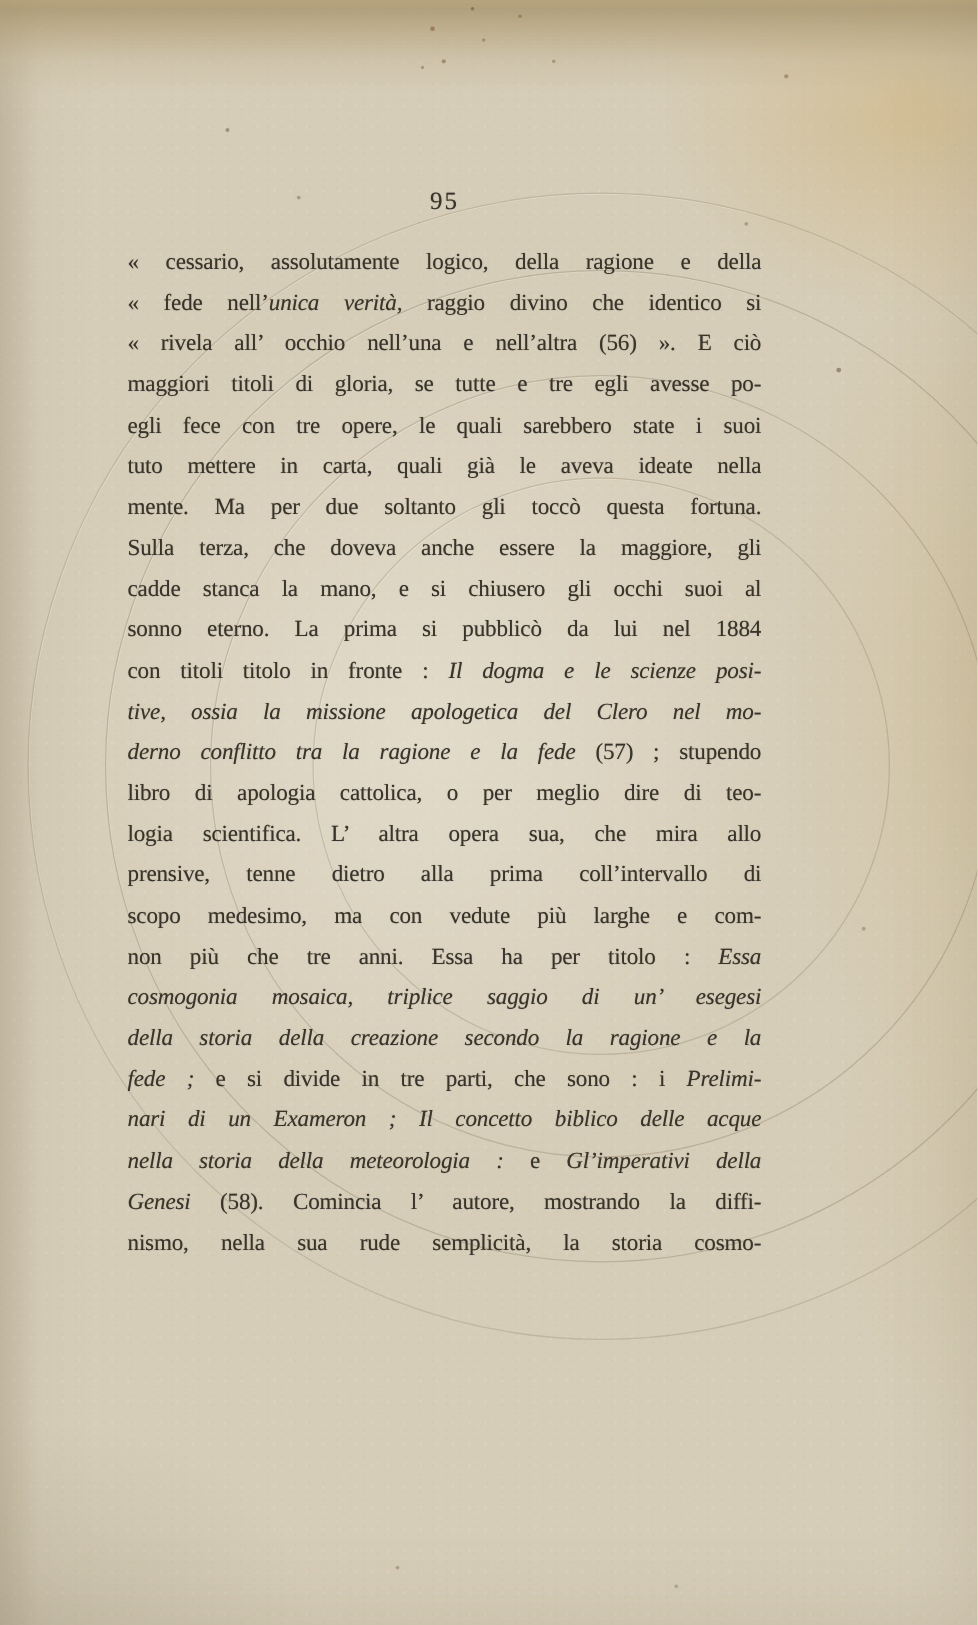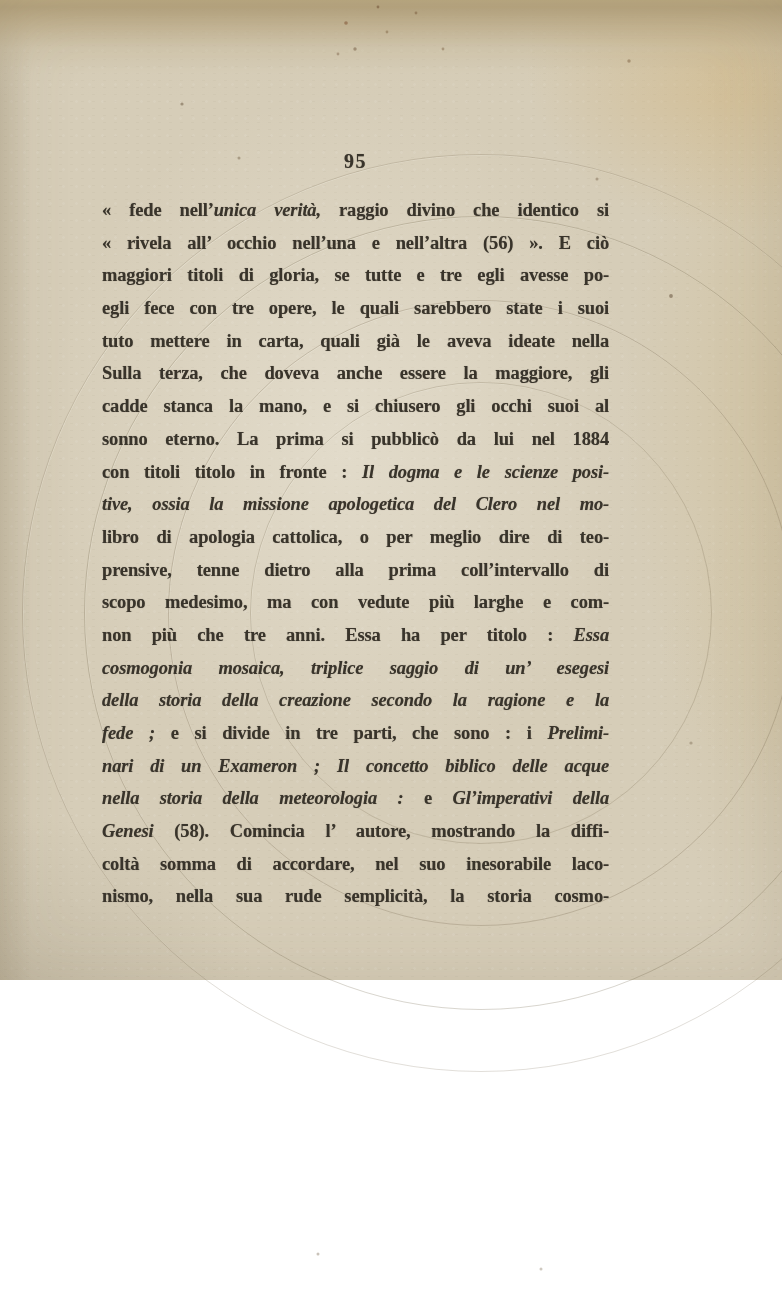--- a/index.html
+++ b/index.html
@@ -2,21 +2,21 @@
 <html style="--paper_base: #d6cdb8; --ink: #39342b;"><head>
 <meta charset="utf-8">
 <style>
   html, body {
     margin: 0; padding: 0;
     width: 782px; height: 1300px;
     overflow: hidden;
   }
   .page {
     position: relative;
-    width: 782px; height: 980px;
+    width: 782px; height: 1300px;
     background-color: var(--paper_base, #d6cdb8);
     background-image:
       
       linear-gradient(180deg,
         rgba(186,168,128,0.95) 0px,
         rgba(180,162,124,0.92) 7px,
         rgba(189,172,136,0.78) 24px,
         rgba(201,188,158,0.45) 48px,
         rgba(212,202,178,0.15) 74px,
         rgba(212,202,178,0.0) 100px),
@@ -32,21 +32,20 @@
       
       linear-gradient(90deg, rgba(148,134,104,0.22) 0, rgba(148,134,104,0) 4%),
       
       radial-gradient(rgba(118,100,70,0.05) 1px, rgba(0,0,0,0) 1.4px),
       radial-gradient(rgba(255,255,248,0.08) 1px, rgba(0,0,0,0) 1.4px);
     background-size: auto, auto, auto, auto, auto, auto, auto, 11px 7px, 13px 17px;
     background-position: 0 0, 0 0, 0 0, 0 0, 0 0, 0 0, 0 0, 0 0, 5px 8px;
     box-shadow: inset 0 0 70px rgba(120,104,78,0.18);
     font-family: "Liberation Serif", "DejaVu Serif", serif;
     color: var(--ink, #39342b);
-    font-weight: bold;
   }
 
   
   .ring {
     position: absolute;
     border-radius: 50%;
     border: 1.3px solid rgba(106,92,66,0.24);
     box-shadow: inset 0.5px 0.5px 0.5px rgba(250,246,234,0.35);
     filter: blur(0.5px);
   }
@@ -115,37 +114,40 @@
     <div class="ring r2"></div>
     <div class="ring r3"></div>
     <div class="ring r4"></div>
   </div>
 
   <div class="speck-layer"></div>
 
   <div class="pageno">95</div>
 
   <div class="textblock">
+      <div class="line"><span class="seg">« cessario, assolutamente logico, della ragione e della</span></div>
       <div class="line"><span class="seg">« fede nell’</span><span class="seg italic">unica verità,</span><span class="seg"> raggio divino che identico si</span></div>
       <div class="line"><span class="seg">« rivela all’ occhio nell’una e nell’altra (56) ». E ciò</span></div>
       <div class="line"><span class="seg">maggiori titoli di gloria, se tutte e tre egli avesse po-</span></div>
       <div class="line"><span class="seg">egli fece con tre opere, le quali sarebbero state i suoi</span></div>
       <div class="line"><span class="seg">tuto mettere in carta, quali già le aveva ideate nella</span></div>
+      <div class="line"><span class="seg">mente. Ma per due soltanto gli toccò questa fortuna.</span></div>
       <div class="line"><span class="seg">Sulla terza, che doveva anche essere la maggiore, gli</span></div>
       <div class="line"><span class="seg">cadde stanca la mano, e si chiusero gli occhi suoi al</span></div>
       <div class="line"><span class="seg">sonno eterno. La prima si pubblicò da lui nel 1884</span></div>
       <div class="line"><span class="seg">con titoli titolo in fronte : </span><span class="seg italic">Il dogma e le scienze posi-</span></div>
       <div class="line"><span class="seg italic">tive, ossia la missione apologetica del Clero nel mo-</span></div>
+      <div class="line"><span class="seg italic">derno conflitto tra la ragione e la fede</span><span class="seg"> (57) ; stupendo</span></div>
       <div class="line"><span class="seg">libro di apologia cattolica, o per meglio dire di teo-</span></div>
+      <div class="line"><span class="seg">logia scientifica. L’ altra opera sua, che mira allo</span></div>
       <div class="line"><span class="seg">prensive, tenne dietro alla prima coll’intervallo di</span></div>
       <div class="line"><span class="seg">scopo medesimo, ma con vedute più larghe e com-</span></div>
       <div class="line"><span class="seg">non più che tre anni. Essa ha per titolo : </span><span class="seg italic">Essa</span></div>
       <div class="line"><span class="seg italic">cosmogonia mosaica, triplice saggio di un’ esegesi</span></div>
       <div class="line"><span class="seg italic">della storia della creazione secondo la ragione e la</span></div>
       <div class="line"><span class="seg italic">fede ;</span><span class="seg"> e si divide in tre parti, che sono : i </span><span class="seg italic">Prelimi-</span></div>
       <div class="line"><span class="seg italic">nari di un Exameron ; Il concetto biblico delle acque</span></div>
       <div class="line"><span class="seg italic">nella storia della meteorologia :</span><span class="seg"> e </span><span class="seg italic">Gl’imperativi della</span></div>
       <div class="line"><span class="seg italic">Genesi</span><span class="seg"> (58). Comincia l’ autore, mostrando la diffi-</span></div>
-      <div class="line"><span class="seg">coltà somma di accordare, nel suo inesorabile laco-</span></div>
       <div class="line"><span class="seg">nismo, nella sua rude semplicità, la storia cosmo-</span></div>
     </div>
 
 </div>
 
 </body></html>

